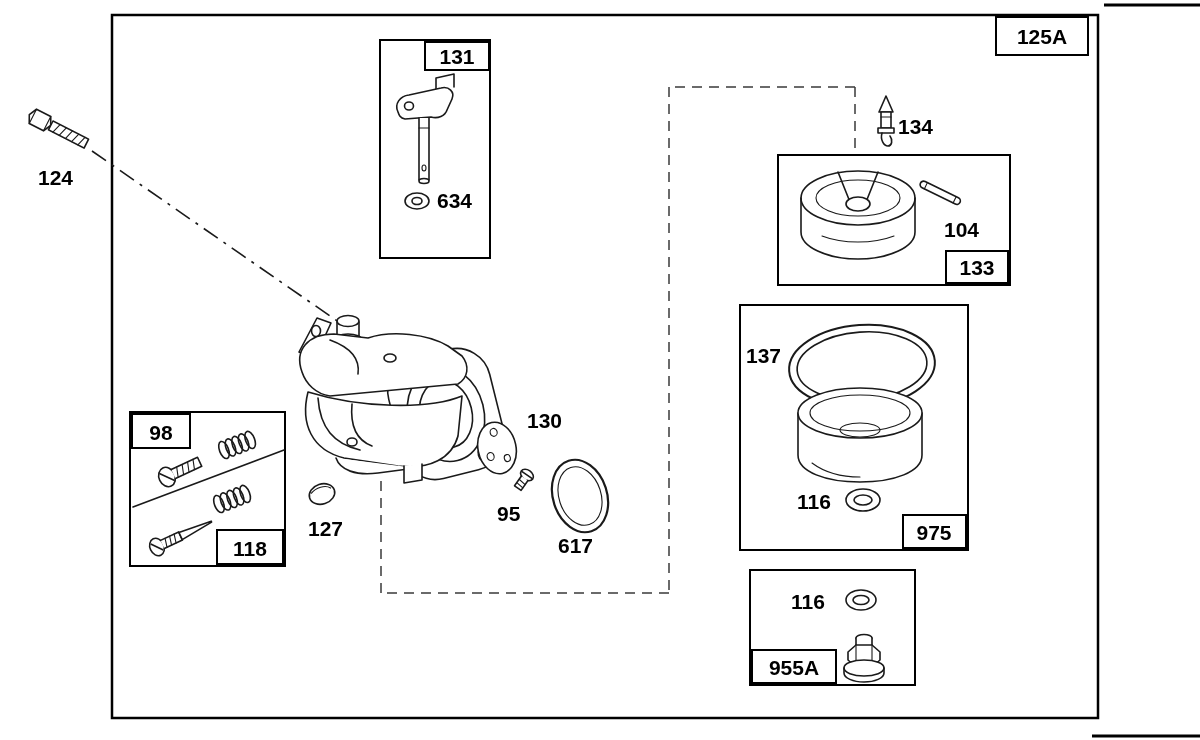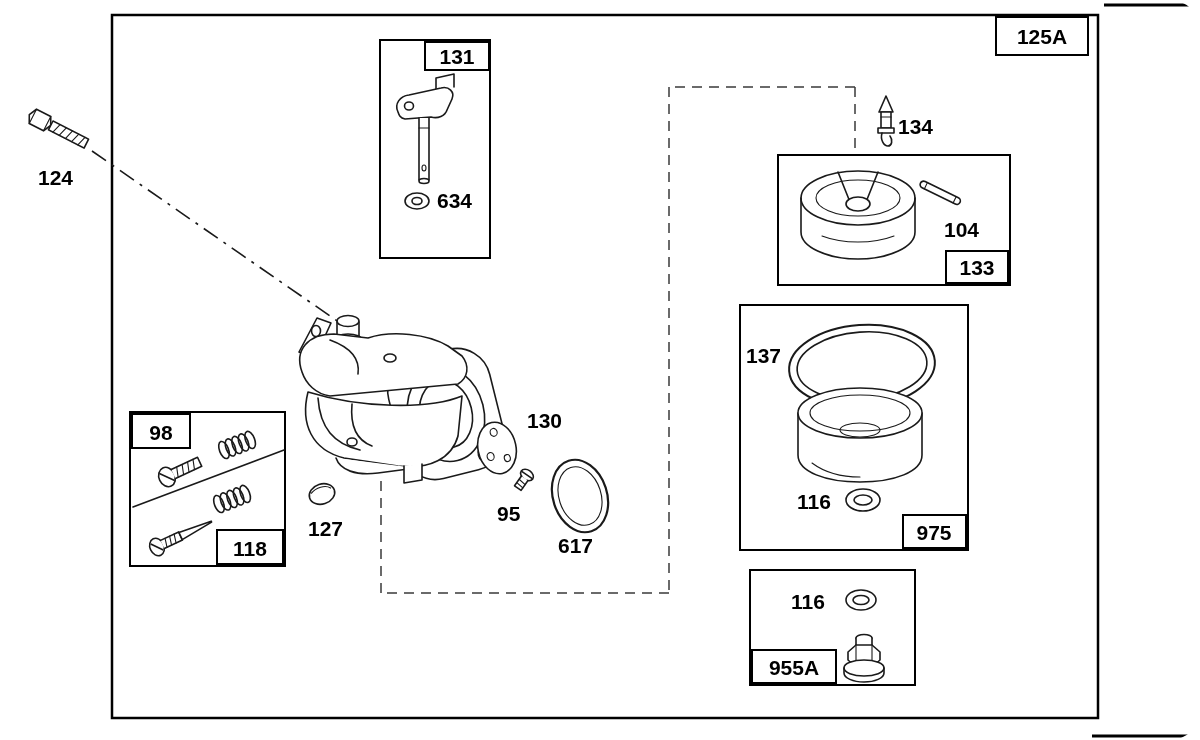--- a/index.html
+++ b/index.html
@@ -1,16 +1,16 @@
 <!DOCTYPE html>
 <html><head>
 <meta charset="utf-8">
 <style>
   html,body{margin:0;padding:0;background:#fff;}
-  .stage{position:relative;width:1200px;height:740px;background:#fff;overflow:hidden;border-radius:30px;}
+  .stage{position:relative;width:1200px;height:740px;background:#fff;overflow:hidden;}
   svg{display:block;}
   .lbl{font-family:"Liberation Sans","DejaVu Sans",sans-serif;font-weight:700;font-size:21px;fill:#000;}
   .lblm{text-anchor:middle;}
   .box{fill:none;stroke:#000;stroke-width:2;}
   .frame{fill:none;stroke:#000;stroke-width:2.5;}
   .part{fill:#fff;stroke:#1a1a1a;stroke-width:1.6;stroke-linejoin:round;stroke-linecap:round;}
   .partline{fill:none;stroke:#1a1a1a;stroke-width:1.6;stroke-linejoin:round;stroke-linecap:round;}
   .thin{fill:none;stroke:#1a1a1a;stroke-width:1.1;stroke-linecap:round;}
   .dash{fill:none;stroke:#3a3a3a;stroke-width:1.5;stroke-dasharray:10 7;}
   .dashdot{fill:none;stroke:#1a1a1a;stroke-width:1.6;stroke-dasharray:17 7 3 7;}

